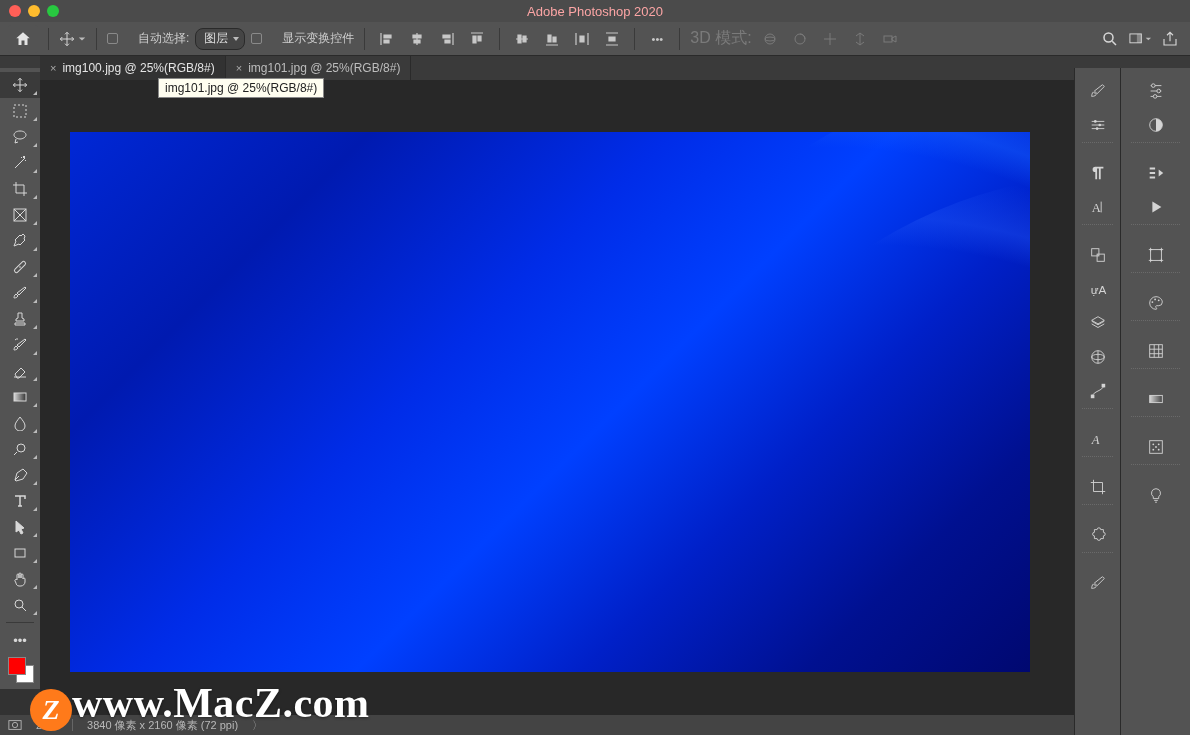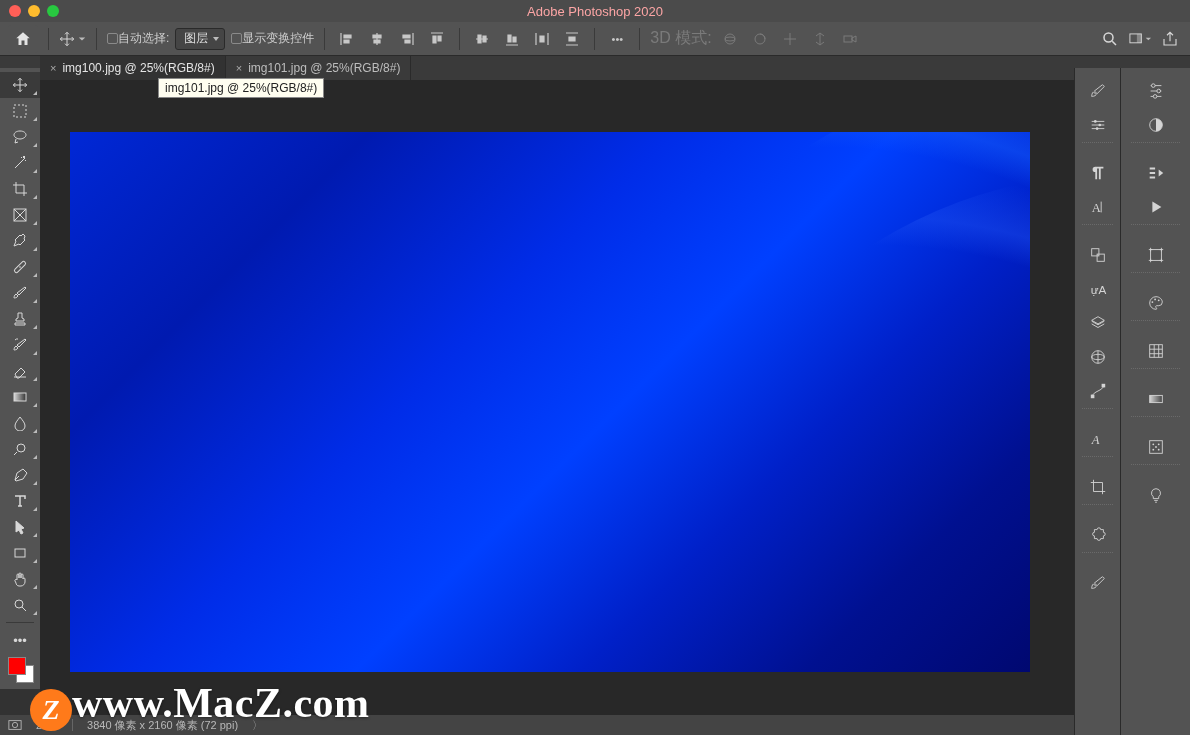--- a/index.html
+++ b/index.html
@@ -8,23 +8,23 @@
 .traffic { display: flex; gap: 7px; margin-left: 9px; }
 .tl { width: 12px; height: 12px; border-radius: 50%; }
 .tl.red { background: #ff5f57; }
 .tl.yellow { background: #febc2e; }
 .tl.green { background: #28c840; }
 .title { position: absolute; left: 50%; transform: translateX(-50%); color: #fca5a5; font-size: 13px; }
 .optbar { height: 34px; background: #535353; display: flex; align-items: center; padding: 0 8px; gap: 6px; border-bottom: 1px solid #2a2a2a; }
 .home-btn { width: 30px; height: 28px; display: flex; align-items: center; justify-content: center; background: #535353; border-radius: 3px; }
 .vdiv { width: 1px; height: 22px; background: #3a3a3a; margin: 0 4px; }
 .tool-ind { display: flex; align-items: center; gap: 3px; }
-.opt-check { display: flex; align-items: center; gap: 0; color: #ccc; font-size: 12px; }
+.opt-check { display: flex; align-items: center; gap: 20px; color: #ccc; font-size: 12px; }
 .chk { width: 11px; height: 11px; border: 1px solid #8a8a8a; border-radius: 2px; }
-.sel { background: #454545; border: 1px solid #2a2a2a; border-radius: 3px; padding: 2px 16px 2px 8px; font-size: 12px; color: #ddd; position: relative; height: 22px; display: flex; align-items: center; }
+.sel { background: #454545; border: 1px solid #2a2a2a; border-radius: 8px; padding: 2px 16px 2px 8px; font-size: 12px; color: #ddd; position: relative; height: 22px; display: flex; align-items: center; }
 .sel::after { content: ""; position: absolute; right: 5px; top: 50%; width: 0; height: 0; border-left: 3px solid transparent; border-right: 3px solid transparent; border-top: 4px solid #bbb; transform: translateY(-50%); }
 .ico-btn { width: 24px; height: 24px; display: flex; align-items: center; justify-content: center; color: #c8c8c8; }
 .ico-btn.dim { color: #7a7a7a; }
 .spacer { flex: 1; }
 .tabstrip { height: 24px; background: #3a3a3a; display: flex; align-items: stretch; padding-left: 40px; position: relative; }
 .dtab { display: flex; align-items: center; padding: 0 10px; gap: 6px; color: #bdbdbd; font-size: 12px; border-right: 1px solid #2a2a2a; }
 .dtab.active { background: #323232; color: #e4e4e4; }
 .dtab .x { font-size: 11px; color: #aaa; cursor: pointer; }
 .tooltip { position: absolute; left: 158px; top: 22px; background: #fffef0; color: #222; border: 1px solid #888; padding: 2px 6px; font-size: 12px; z-index: 50; }
 .mini { position: absolute; left: 0; height: 12px; background: #444; font-size: 9px; color: #888; padding-left: 6px; display: flex; align-items: center; }

